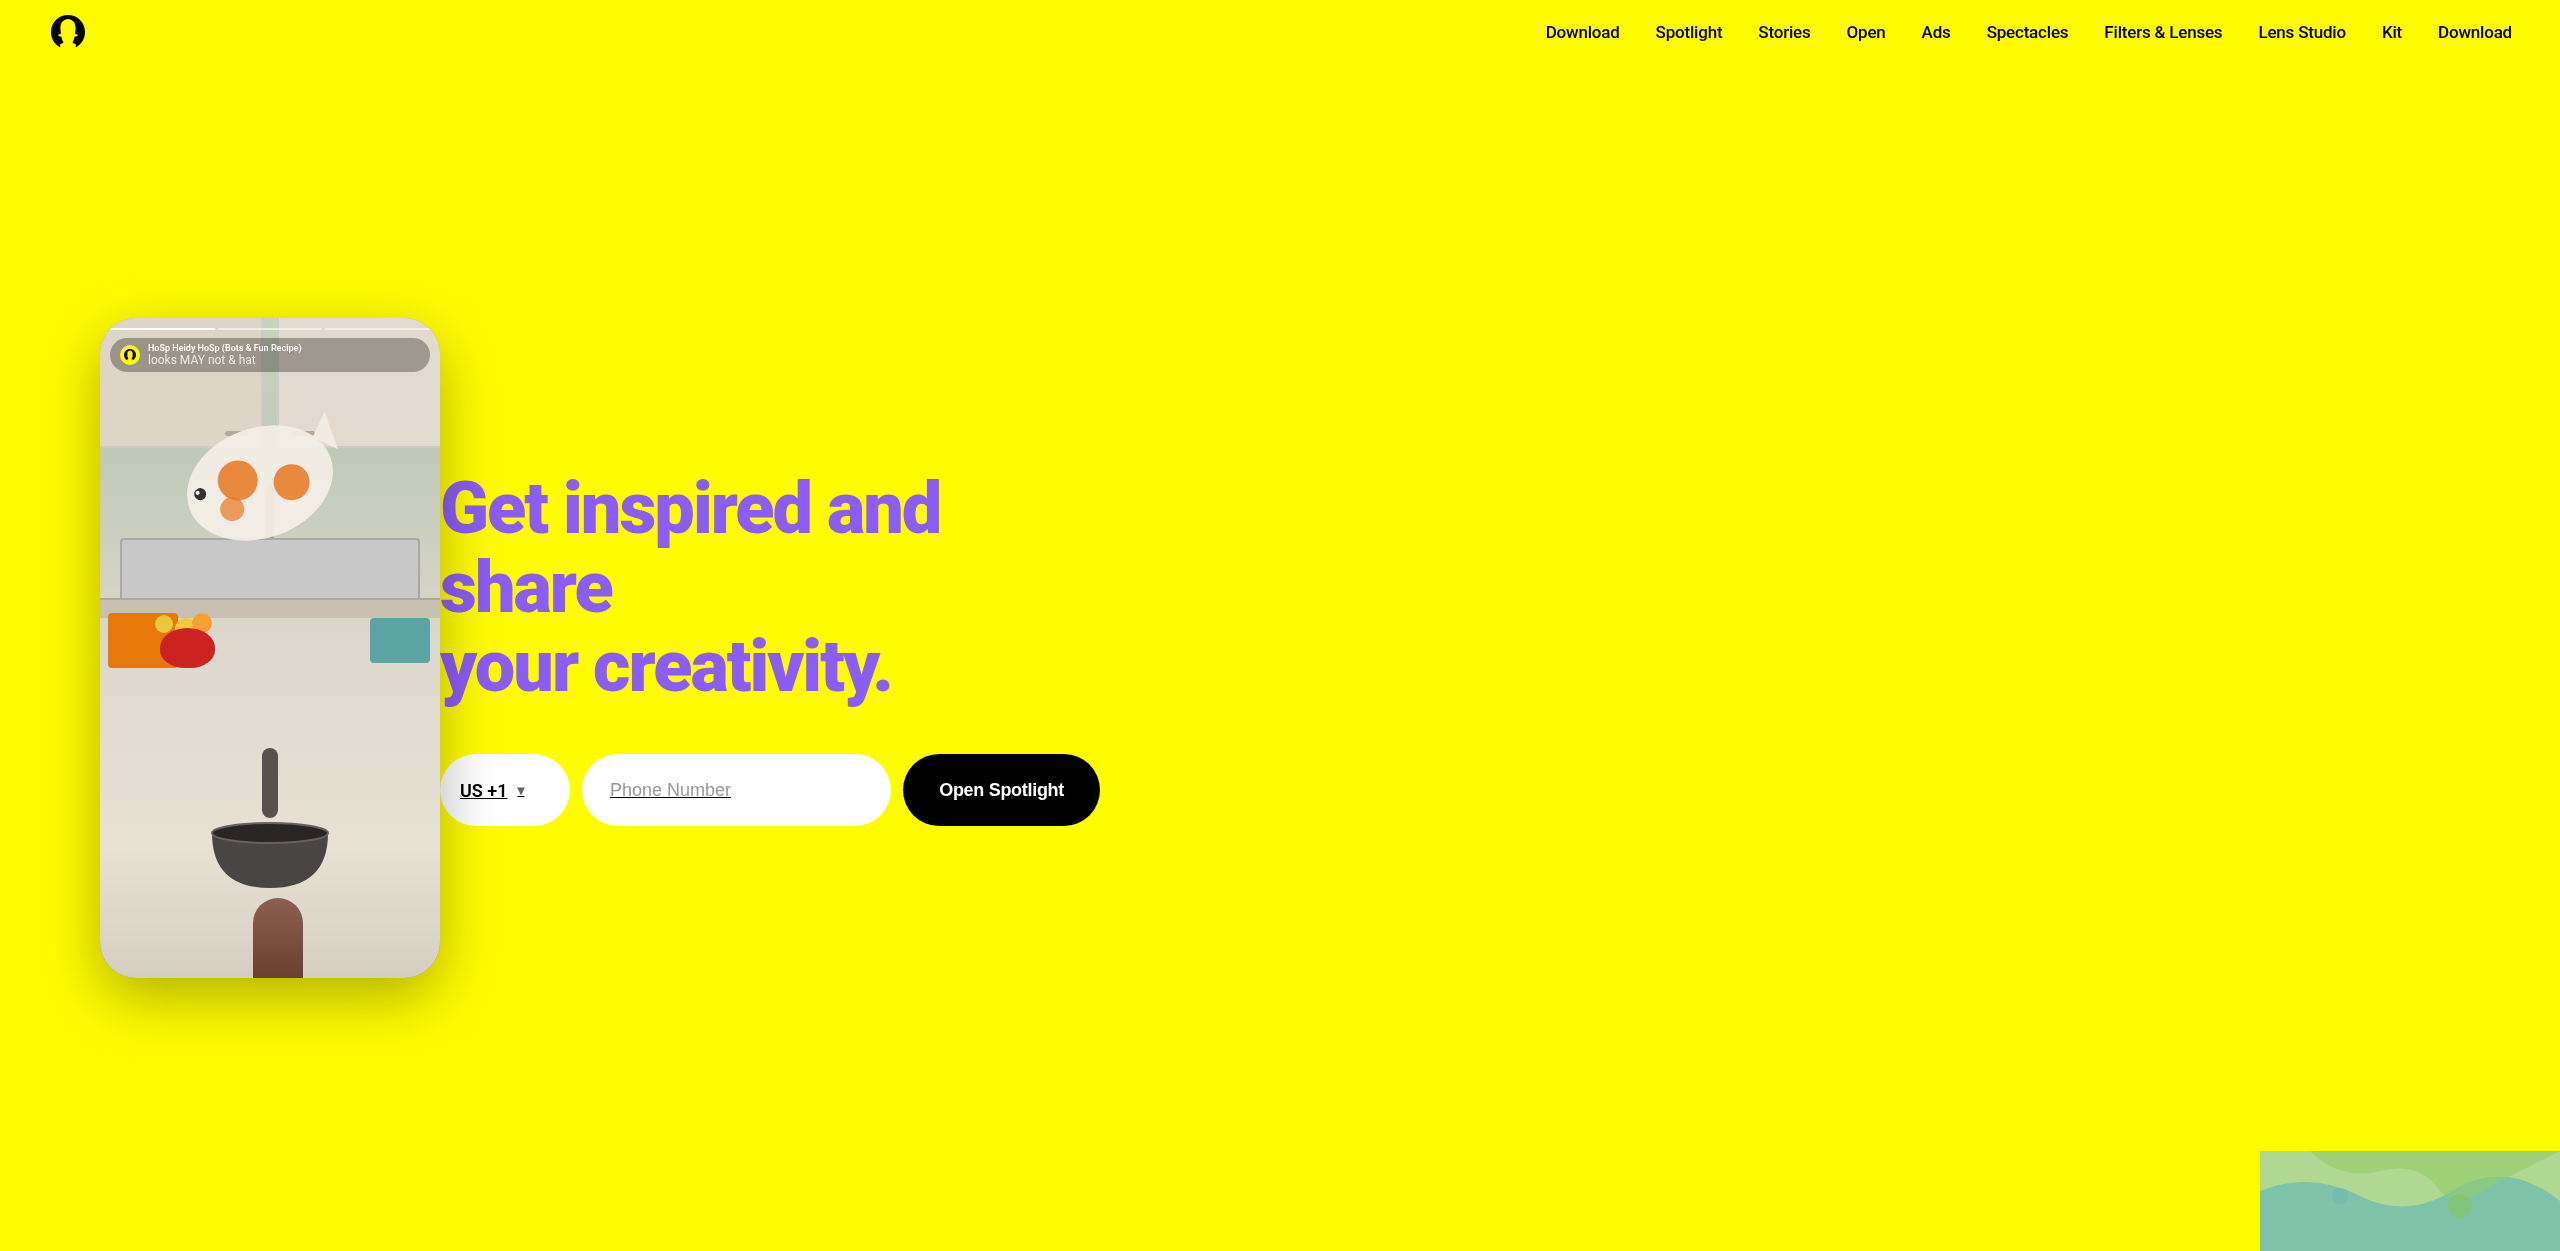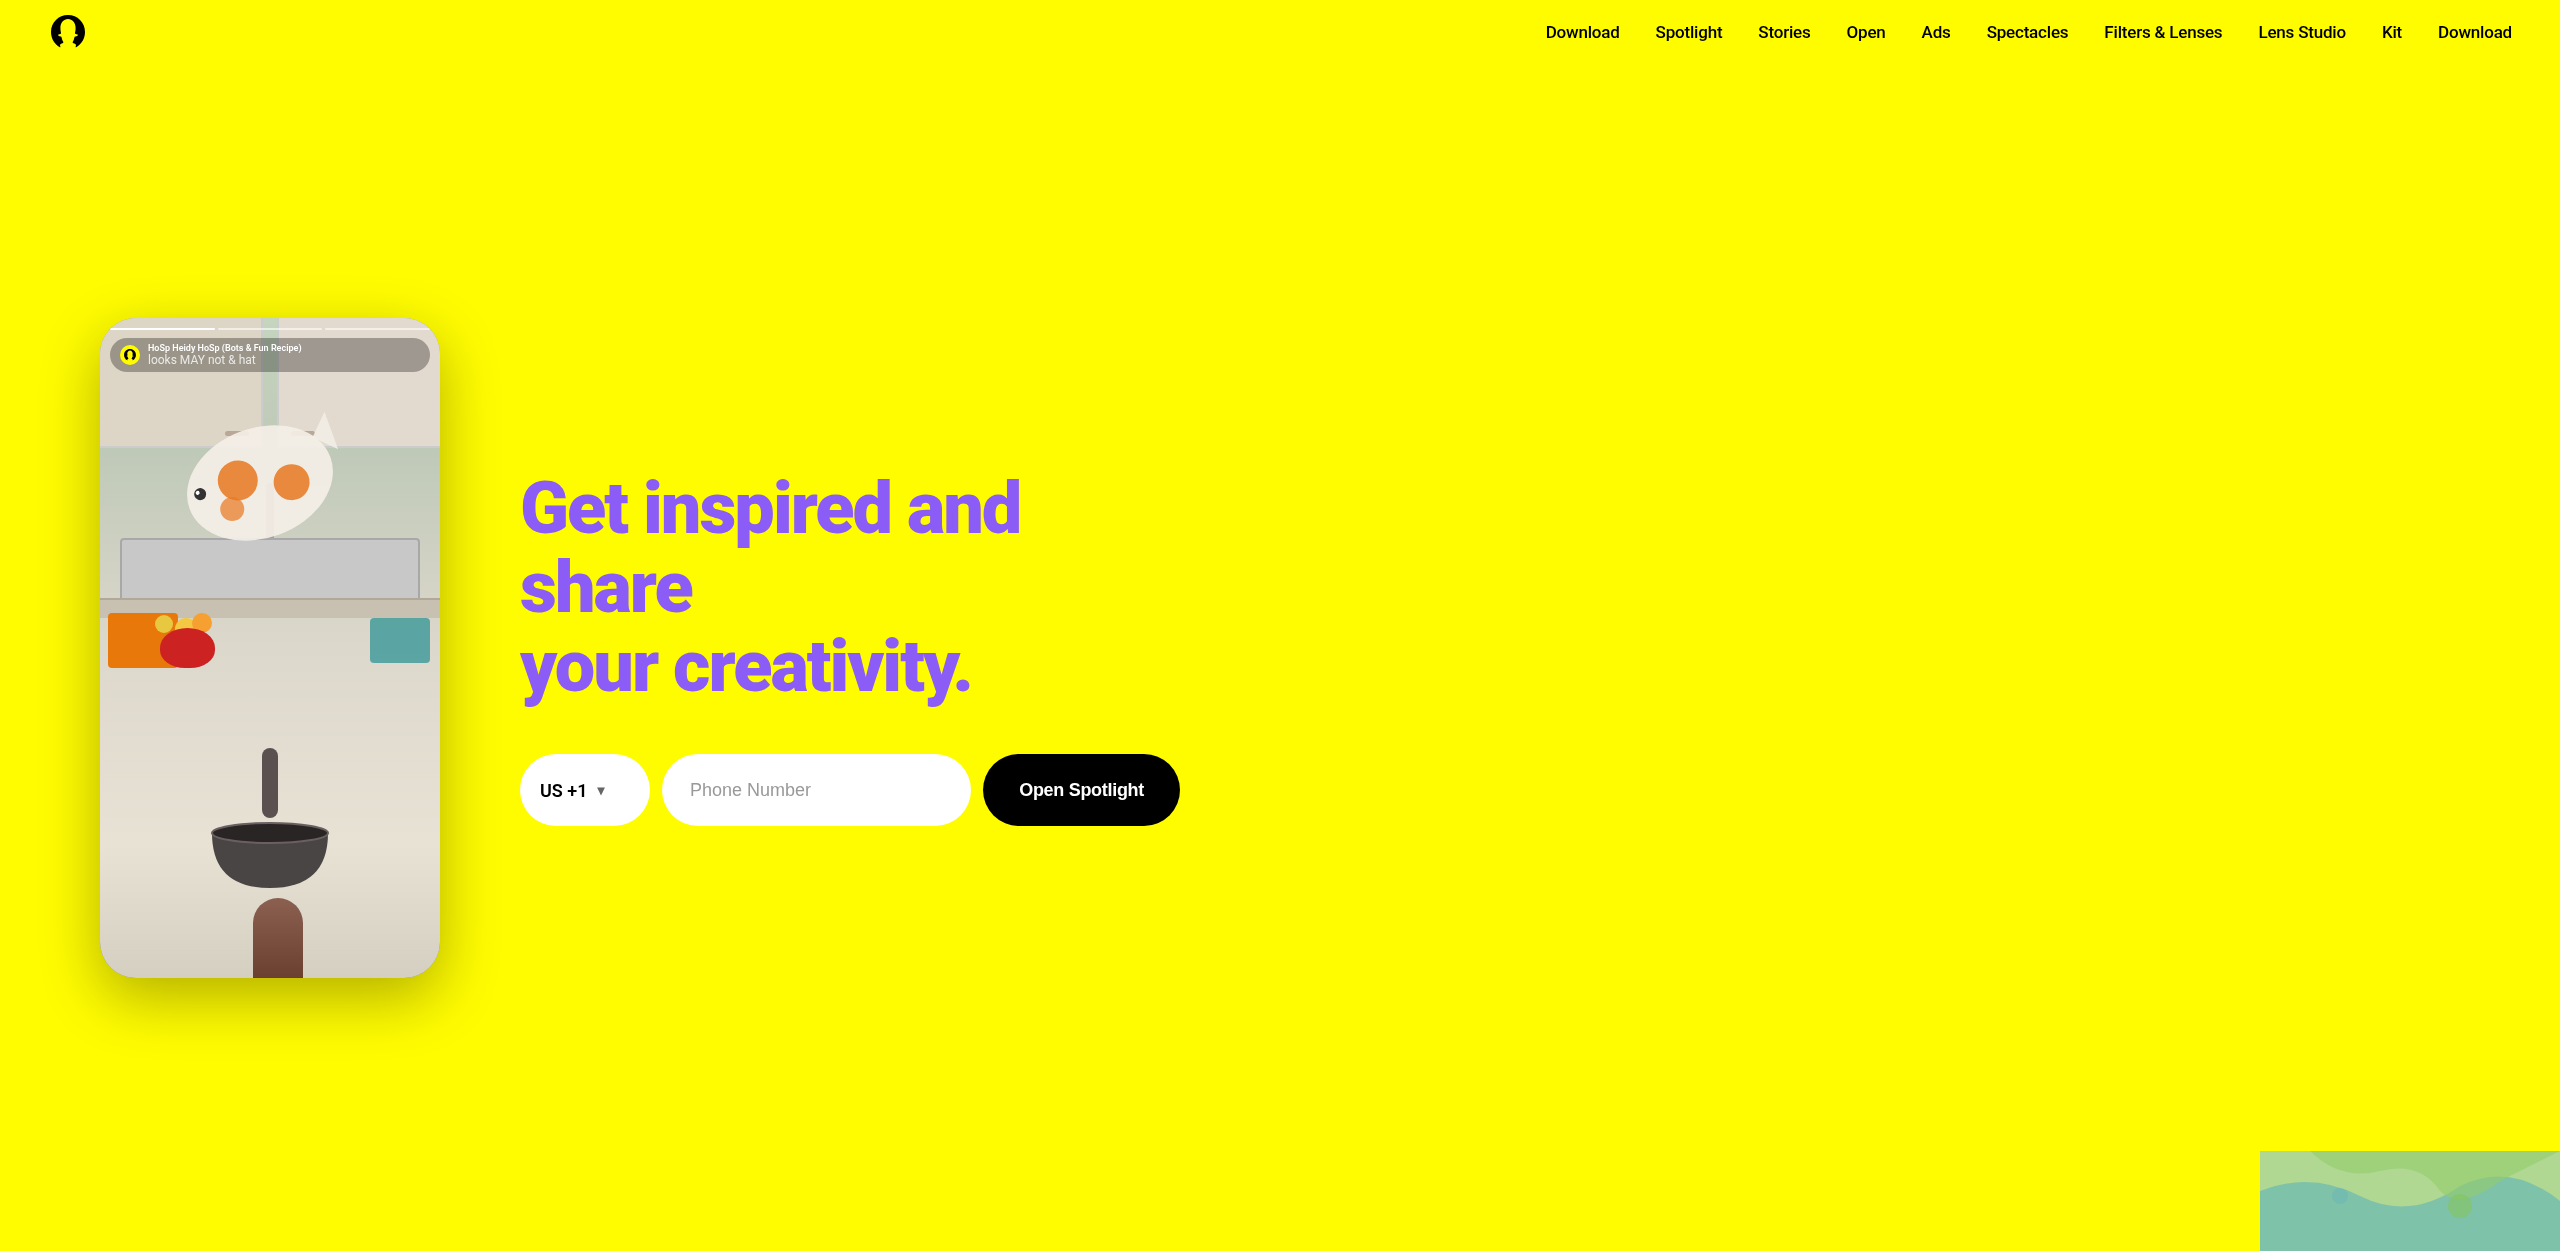--- a/index.html
+++ b/index.html
@@ -52,21 +52,20 @@
       letter-spacing: -0.2px;
     }
 
     
     .hero {
       background-color: #FFFC00;
       display: flex;
       align-items: center;
       padding: 40px 80px 60px 100px;
       min-height: calc(100vh - 64px);
-      gap: 80px;
       position: relative;
     }
 
     
     .phone-mockup {
       flex-shrink: 0;
       width: 340px;
       height: 660px;
       border-radius: 36px;
       overflow: hidden;
@@ -94,20 +93,21 @@
       line-height: 1.1;
       color: #8b5cf6;
       letter-spacing: -2px;
       margin-bottom: 48px;
     }
 
     .hero-form {
       display: flex;
       align-items: center;
       gap: 12px;
+      text-decoration: underline;
     }
 
     .country-select-display {
       display: flex;
       align-items: center;
       gap: 10px;
       background: #fff;
       border-radius: 50px;
       padding: 0 20px;
       height: 72px;

